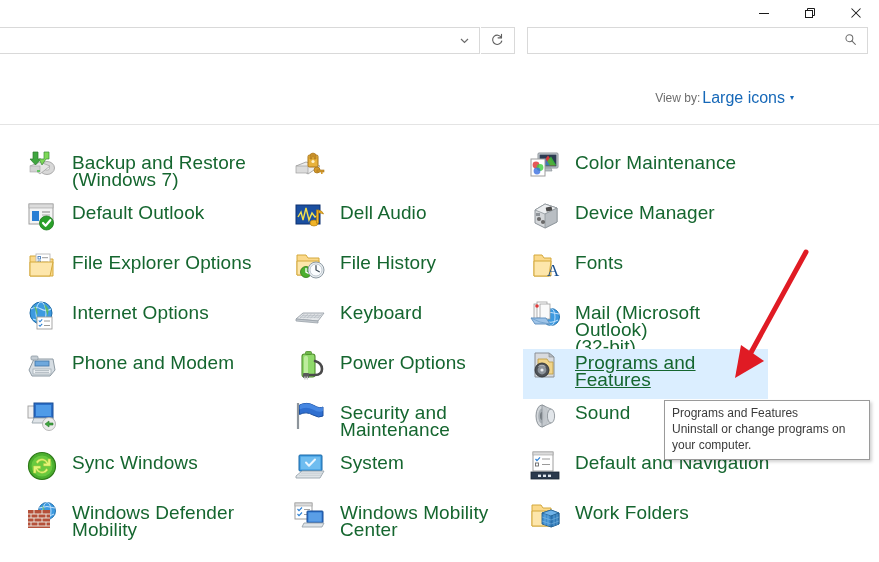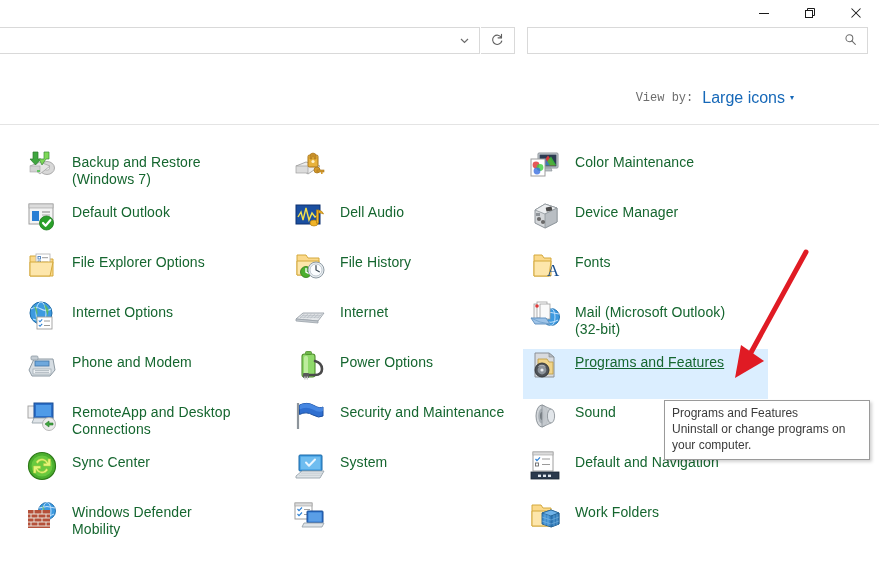--- a/index.html
+++ b/index.html
@@ -114,23 +114,22 @@
   .viewby {
     position: absolute;
     right: 85px;
     top: 33px;
     display: flex;
     align-items: center;
     font-size: 12px;
   }
   .viewby-label {
     color: #6d6d6d;
-    margin-right: 9px;
+    margin-right: 2px;
     font-size: 12px;
-    font-family: Liberation Mono, monospace;
   }
   .viewby-value {
     color: #1668b8;
     font-size: 16px;
     cursor: default;
   }
   .viewby-caret {
     margin-left: 5px;
     color: #1668b8;
     font-size: 8px;
@@ -172,21 +171,21 @@
   .cp-icon {
     width: 32px;
     height: 32px;
     flex: 0 0 32px;
     margin-top: 1px;
     margin-right: 14px;
     position: relative;
   }
   .cp-icon svg { display:block; width:32px; height:32px; }
   .cp-label {
-    font-size: 14px;
+    font-size: 19px;
     line-height: 17px;
     color: #15662f;
     padding-top: 5px;
     letter-spacing: 0.1px;
     white-space: pre-line;
   }
   .cp-item.highlight {
     background: #dbeeff;
     width: 245px;
     border-radius: 0;
@@ -388,34 +387,32 @@
         <span class="cp-icon">
           <svg viewBox="0 0 32 32">
             <rect x="2" y="6" width="15" height="12" fill="#f0f0f0" stroke="#9e9e9e" stroke-width="0.9"></rect>
             <rect x="8" y="3" width="19" height="15" fill="#2a6fc9" stroke="#1b4f96" stroke-width="1"></rect>
             <rect x="10" y="5" width="15" height="11" fill="#4f9be8"></rect>
             <path d="M8 18 L27 18 L29 23 L6 23 Z" fill="#dfe4e8" stroke="#9aa5ad" stroke-width="0.9"></path>
             <circle cx="23" cy="24" r="6.5" fill="#eaeaea" stroke="#a8a8a8" stroke-width="0.8"></circle>
             <path d="M19 24 L23 21 L23 23 L27 23 L27 25 L23 25 L23 27 Z" fill="#3fa63f" stroke="#2c7a2c" stroke-width="0.6"></path>
           </svg>
         </span>
-        <span class="cp-label">RemoteApp and Desktop
-Connections</span>
       </div>
 
       <div class="cp-item">
         <span class="cp-icon">
           <svg viewBox="0 0 32 32">
             <circle cx="16" cy="16" r="13.5" fill="#4caf2f" stroke="#2e7a18" stroke-width="1.2"></circle>
             <circle cx="16" cy="16" r="10.5" fill="#69c93f"></circle>
             <path d="M10 12 A7 7 0 0 1 22 12.5 L22 9 L24.5 9 L24.5 16 L17.5 16 L17.5 13.5 L20.5 13.5 A4.6 4.6 0 0 0 11.8 13.5 Z" fill="#e4f57a" stroke="#b4cc3c" stroke-width="0.5"></path>
             <path d="M22 20 A7 7 0 0 1 10 19.5 L10 23 L7.5 23 L7.5 16 L14.5 16 L14.5 18.5 L11.5 18.5 A4.6 4.6 0 0 0 20.2 18.5 Z" fill="#e4f57a" stroke="#b4cc3c" stroke-width="0.5"></path>
           </svg>
         </span>
-        <span class="cp-label">Sync Center</span>
+        <span class="cp-label">Sync Windows</span>
       </div>
 
       <div class="cp-item">
         <span class="cp-icon">
           <svg viewBox="0 0 32 32">
             <circle cx="21" cy="11" r="8.5" fill="#3d9ae0" stroke="#1d6ba8" stroke-width="0.9"></circle>
             <path d="M13 8 Q21 5 29 8" fill="none" stroke="#cfe9ff" stroke-width="0.9"></path>
             <path d="M14 15 Q21 18 28 14" fill="none" stroke="#cfe9ff" stroke-width="0.9"></path>
             <ellipse cx="21" cy="11" rx="4" ry="8.5" fill="none" stroke="#cfe9ff" stroke-width="0.8"></ellipse>
             <path d="M16 5 Q20 9 18 14" fill="#5bb85b" opacity="0.8"></path>
@@ -502,21 +499,21 @@
               <line x1="14" y1="14" x2="9.5" y2="18"></line>
               <line x1="17.5" y1="14" x2="13" y2="18"></line>
               <line x1="21" y1="14" x2="16.5" y2="18"></line>
               <line x1="24.5" y1="14" x2="20" y2="18"></line>
               <line x1="28" y1="14" x2="23.5" y2="18"></line>
               <line x1="8" y1="15.4" x2="27" y2="15.4"></line>
               <line x1="6" y1="17.2" x2="25.5" y2="17.2"></line>
             </g>
           </svg>
         </span>
-        <span class="cp-label">Internet</span>
+        <span class="cp-label">Keyboard</span>
       </div>
 
       <div class="cp-item">
         <span class="cp-icon">
           <svg viewBox="0 0 32 32">
             <rect x="8" y="4" width="13" height="23" rx="2.5" fill="#8fd96a" stroke="#4f8d2c" stroke-width="1.1"></rect>
             <rect x="10" y="6" width="4" height="19" rx="1.5" fill="#c9f0ab" opacity="0.8"></rect>
             <rect x="11.5" y="1.5" width="6" height="3" rx="1" fill="#6fb84a" stroke="#4f8d2c" stroke-width="0.8"></rect>
             <path d="M21 11 Q28 13 28 19 Q28 25 21 25 L15 25" fill="none" stroke="#4a4a4a" stroke-width="2.6" stroke-linecap="round"></path>
             <rect x="9" y="23" width="6" height="5" rx="1" fill="#5a5a5a"></rect>
@@ -561,20 +558,21 @@
             <rect x="1" y="3" width="17" height="3" fill="#dcdcdc" stroke="#9e9e9e" stroke-width="0.6"></rect>
             <polyline points="3.5,9 5,10.6 8,7.5" fill="none" stroke="#2a7fd4" stroke-width="1.1"></polyline>
             <polyline points="3.5,14 5,15.6 8,12.5" fill="none" stroke="#2a7fd4" stroke-width="1.1"></polyline>
             <line x1="10" y1="9.5" x2="16" y2="9.5" stroke="#9a9a9a" stroke-width="0.9"></line>
             <line x1="10" y1="14.5" x2="16" y2="14.5" stroke="#9a9a9a" stroke-width="0.9"></line>
             <rect x="13" y="11" width="16" height="12" rx="0.8" fill="#2a6fc9" stroke="#1b4f96" stroke-width="1"></rect>
             <rect x="14.4" y="12.4" width="13.2" height="9.2" fill="#5a9ee6"></rect>
             <path d="M10 23 L30 23 L28 27 L8 27 Z" fill="#dfe4e8" stroke="#9aa5ad" stroke-width="0.9"></path>
           </svg>
         </span>
+        <span class="cp-label">Windows Mobility Center</span>
       </div>
     </div>
 
     <div class="column col3">
 
       <div class="cp-item">
         <span class="cp-icon">
           <svg viewBox="0 0 32 32">
             <rect x="9" y="3" width="20" height="15" rx="1" fill="#c9ced3" stroke="#8e959b" stroke-width="1"></rect>
             <rect x="10.6" y="4.6" width="16.8" height="11.8" fill="#2c3b52"></rect>

